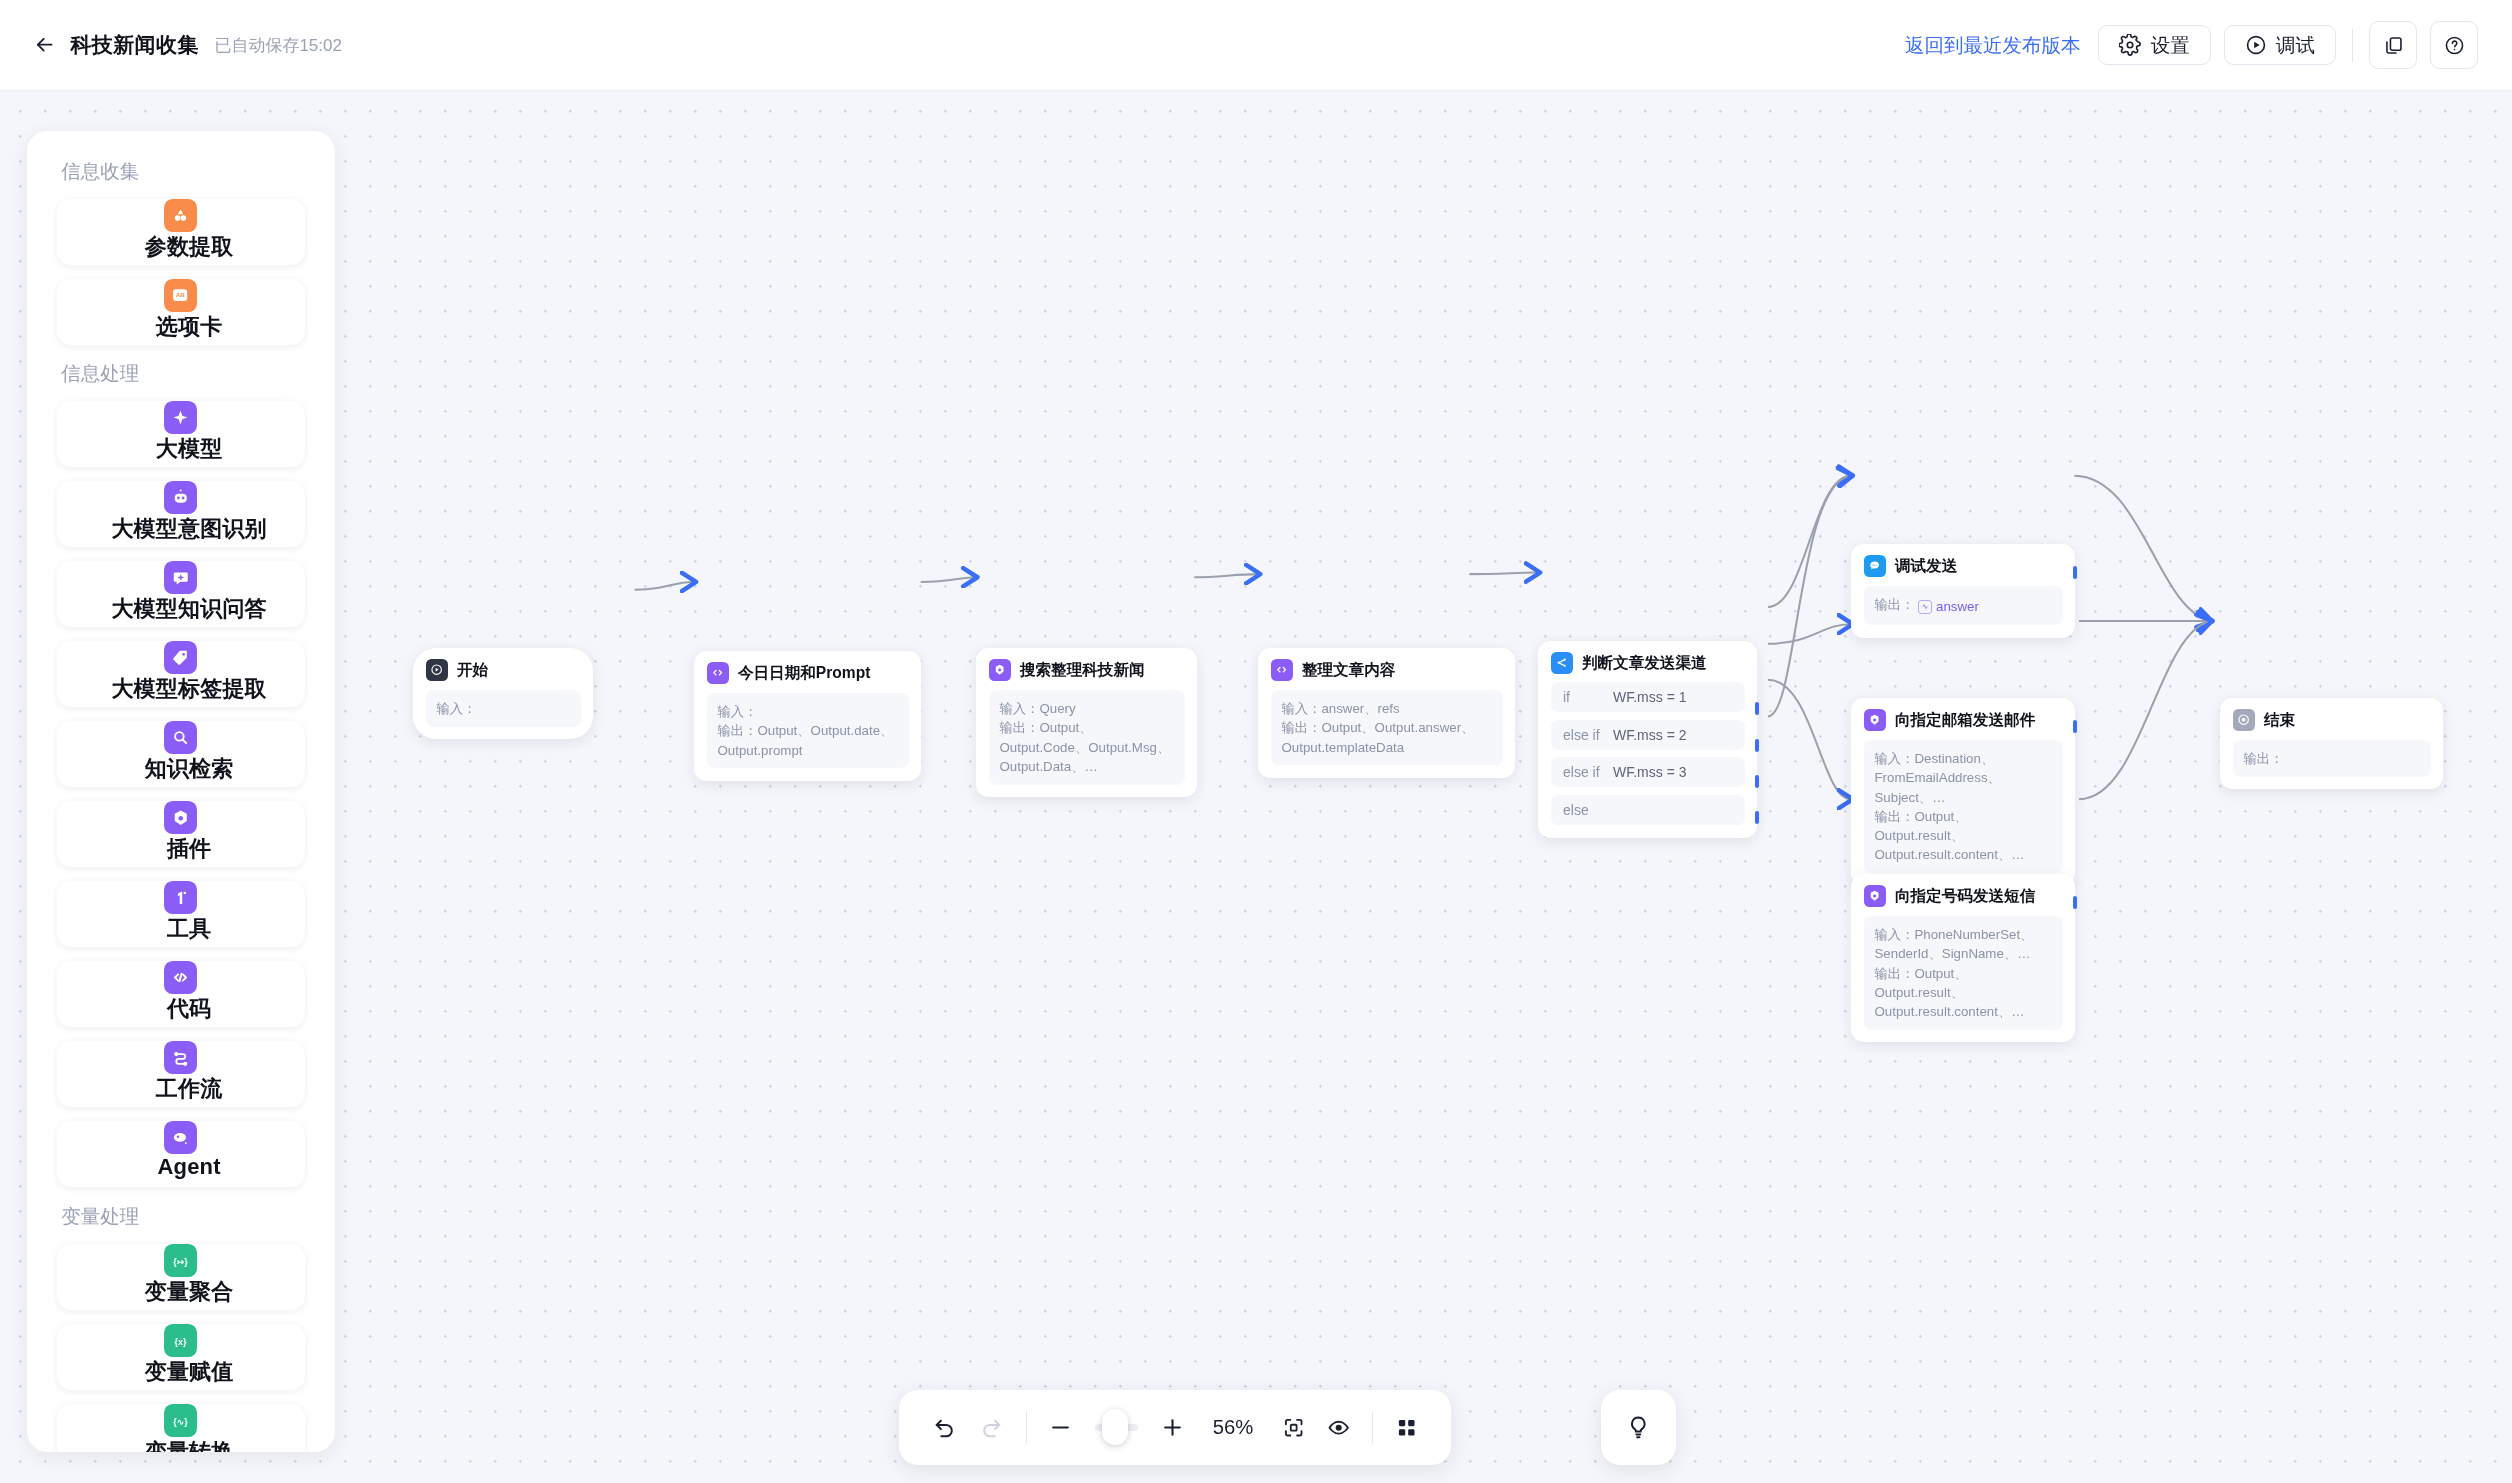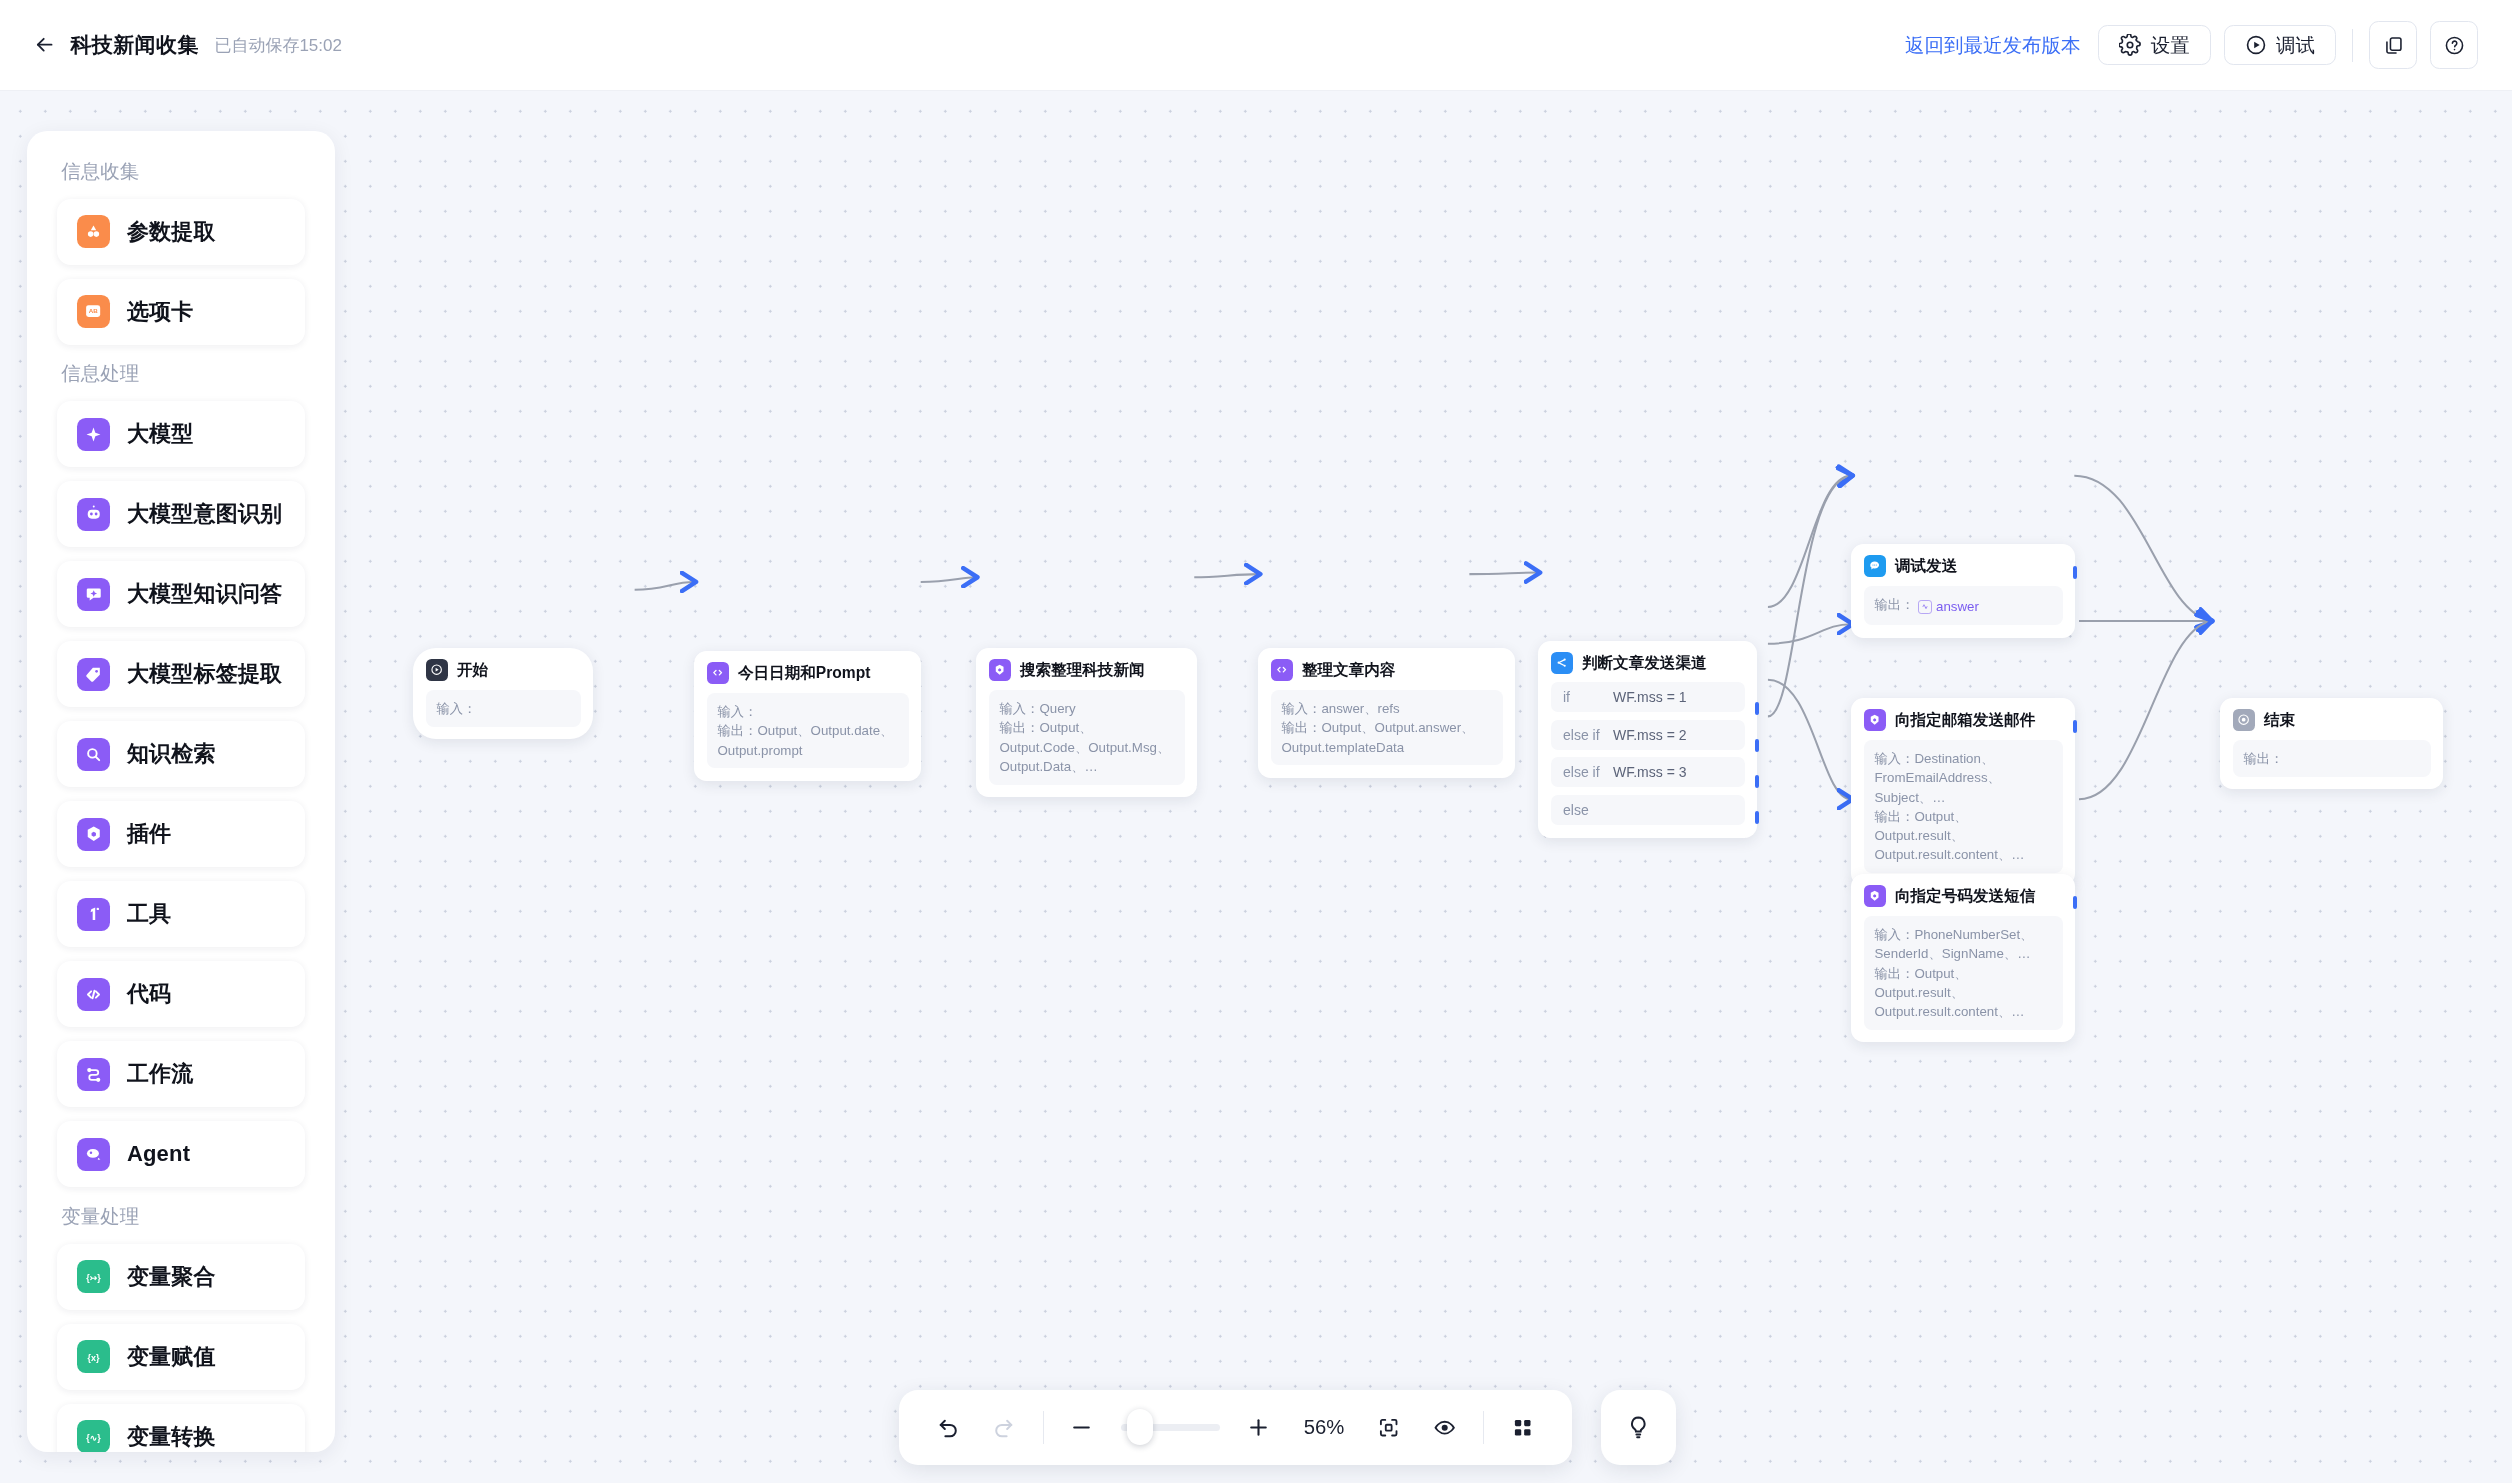--- a/index.html
+++ b/index.html
@@ -50,20 +50,21 @@
   .group-title {
     font-size:19.5px; color:#9aa2b5; font-weight:400;
     margin:15.6px 0 14px 4.7px;
   }
   .group-title:first-child { margin-top:0; }
   .node-item {
     height:66px; border-radius:14px; background:#ffffff;
     box-shadow:0 1.6px 7.8px rgba(27,35,60,.07);
     display:flex; align-items:center; padding:0 20.3px; margin-bottom:14px;
     cursor:grab;
+    flex-direction:column;
   }
   .node-ico {
     width:33px; height:33px; border-radius:8.6px; flex:0 0 33px;
     display:flex; align-items:center; justify-content:center;
     color:#fff; font-size:13.3px; font-weight:700;
   }
   .node-label { font-size:22px; font-weight:700; margin-left:17px; color:#10131c; letter-spacing:0.2px;}
 
   
   .canvas {
@@ -107,21 +108,21 @@
     font-size:14px; color:#8a93a8;
   }
   .cond-kw { width:50px; flex:0 0 50px; }
   .cond-expr { color:#5c6479; }
   .port {
     position:absolute; width:4.7px; height:13.3px; border-radius:2.3px; background:#3b6ef6;
   }
 
   
   .toolbar {
-    position:absolute; left:899px; top:1390px; width:673px; height:75px;
+    position:absolute; left:899px; top:1390px; width:552px; height:75px;
     background:#fff; border-radius:19px;
     box-shadow:0 4.7px 20.3px rgba(27,35,60,.10);
     display:flex; align-items:center; padding:0 33px; gap:22px; z-index:35;
   }
   .tb-btn {
     width:38px;height:38px;display:flex;align-items:center;justify-content:center;
     cursor:pointer;color:#1b2030;
   }
   .tb-btn.disabled { color:#cdd2de; cursor:default; }
   .tb-sep { width:0.8px;height:33px;background:#e6e9f0; }

